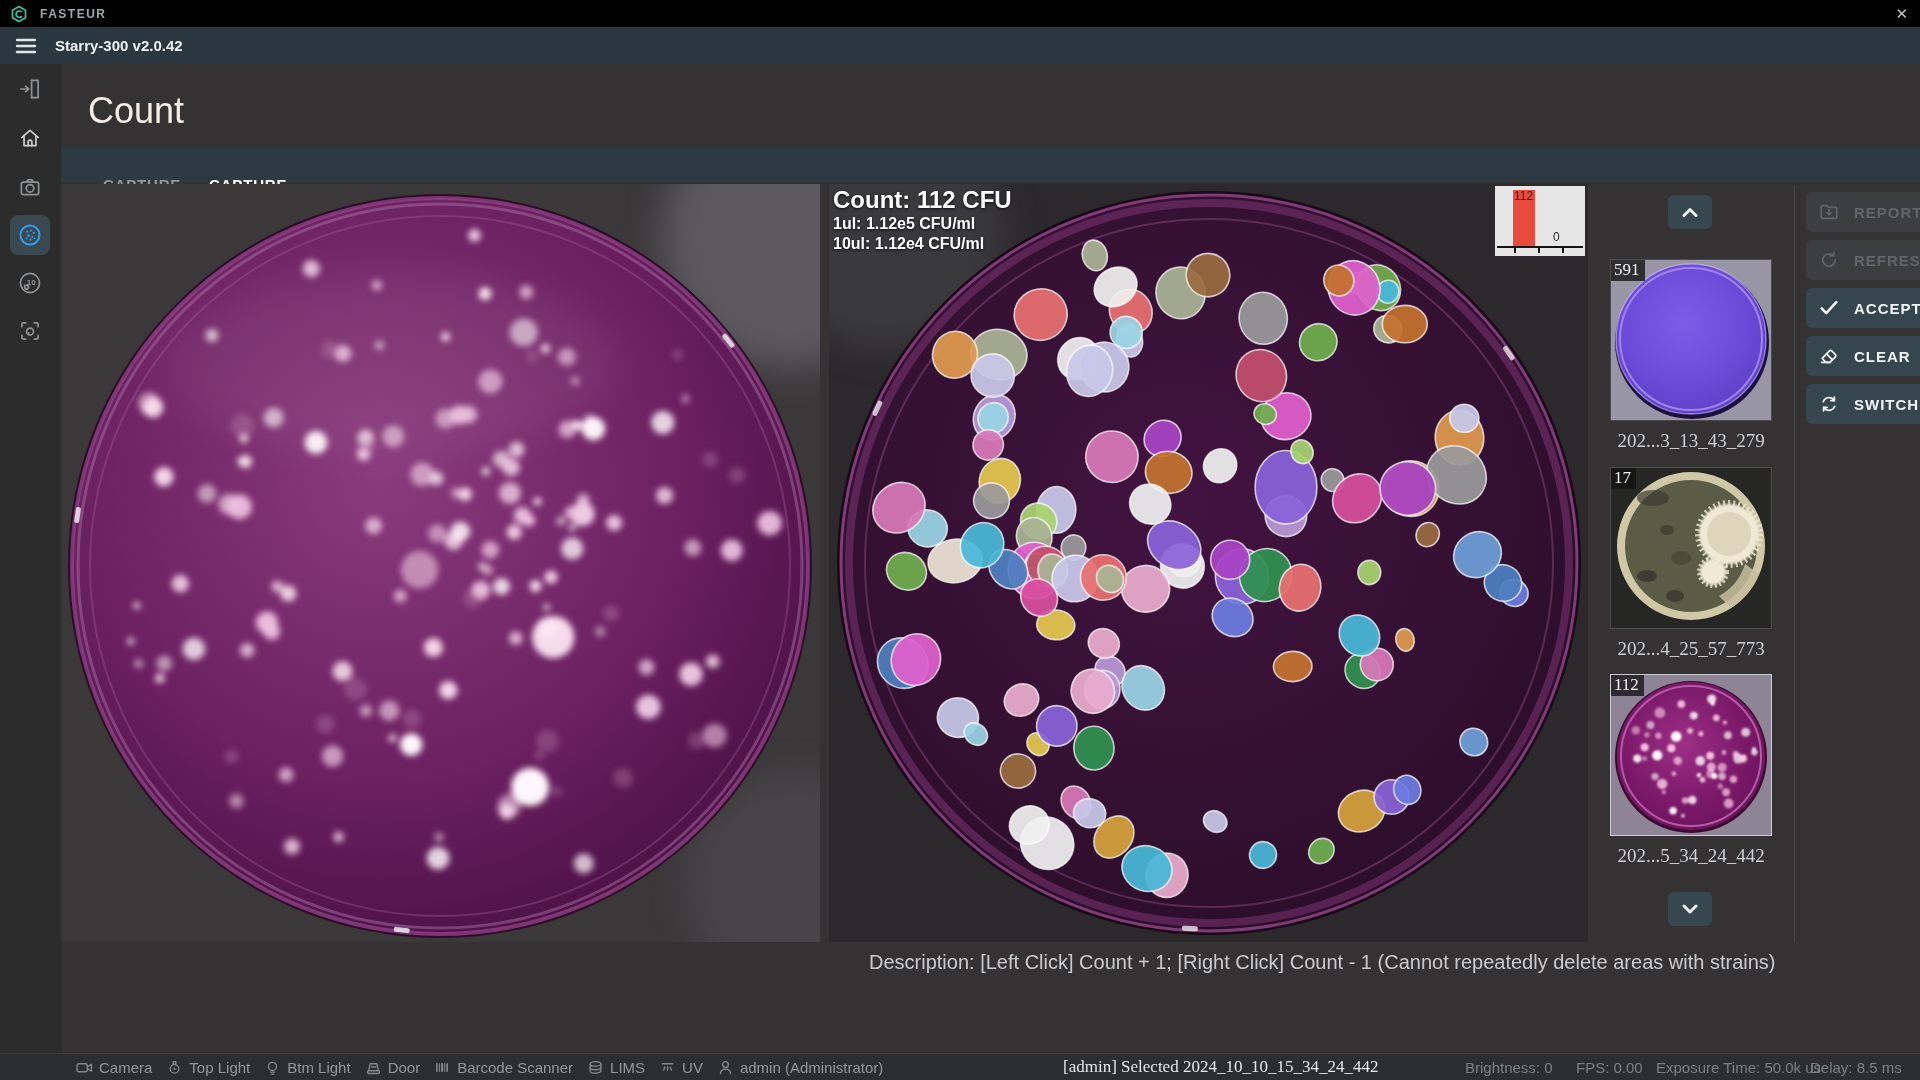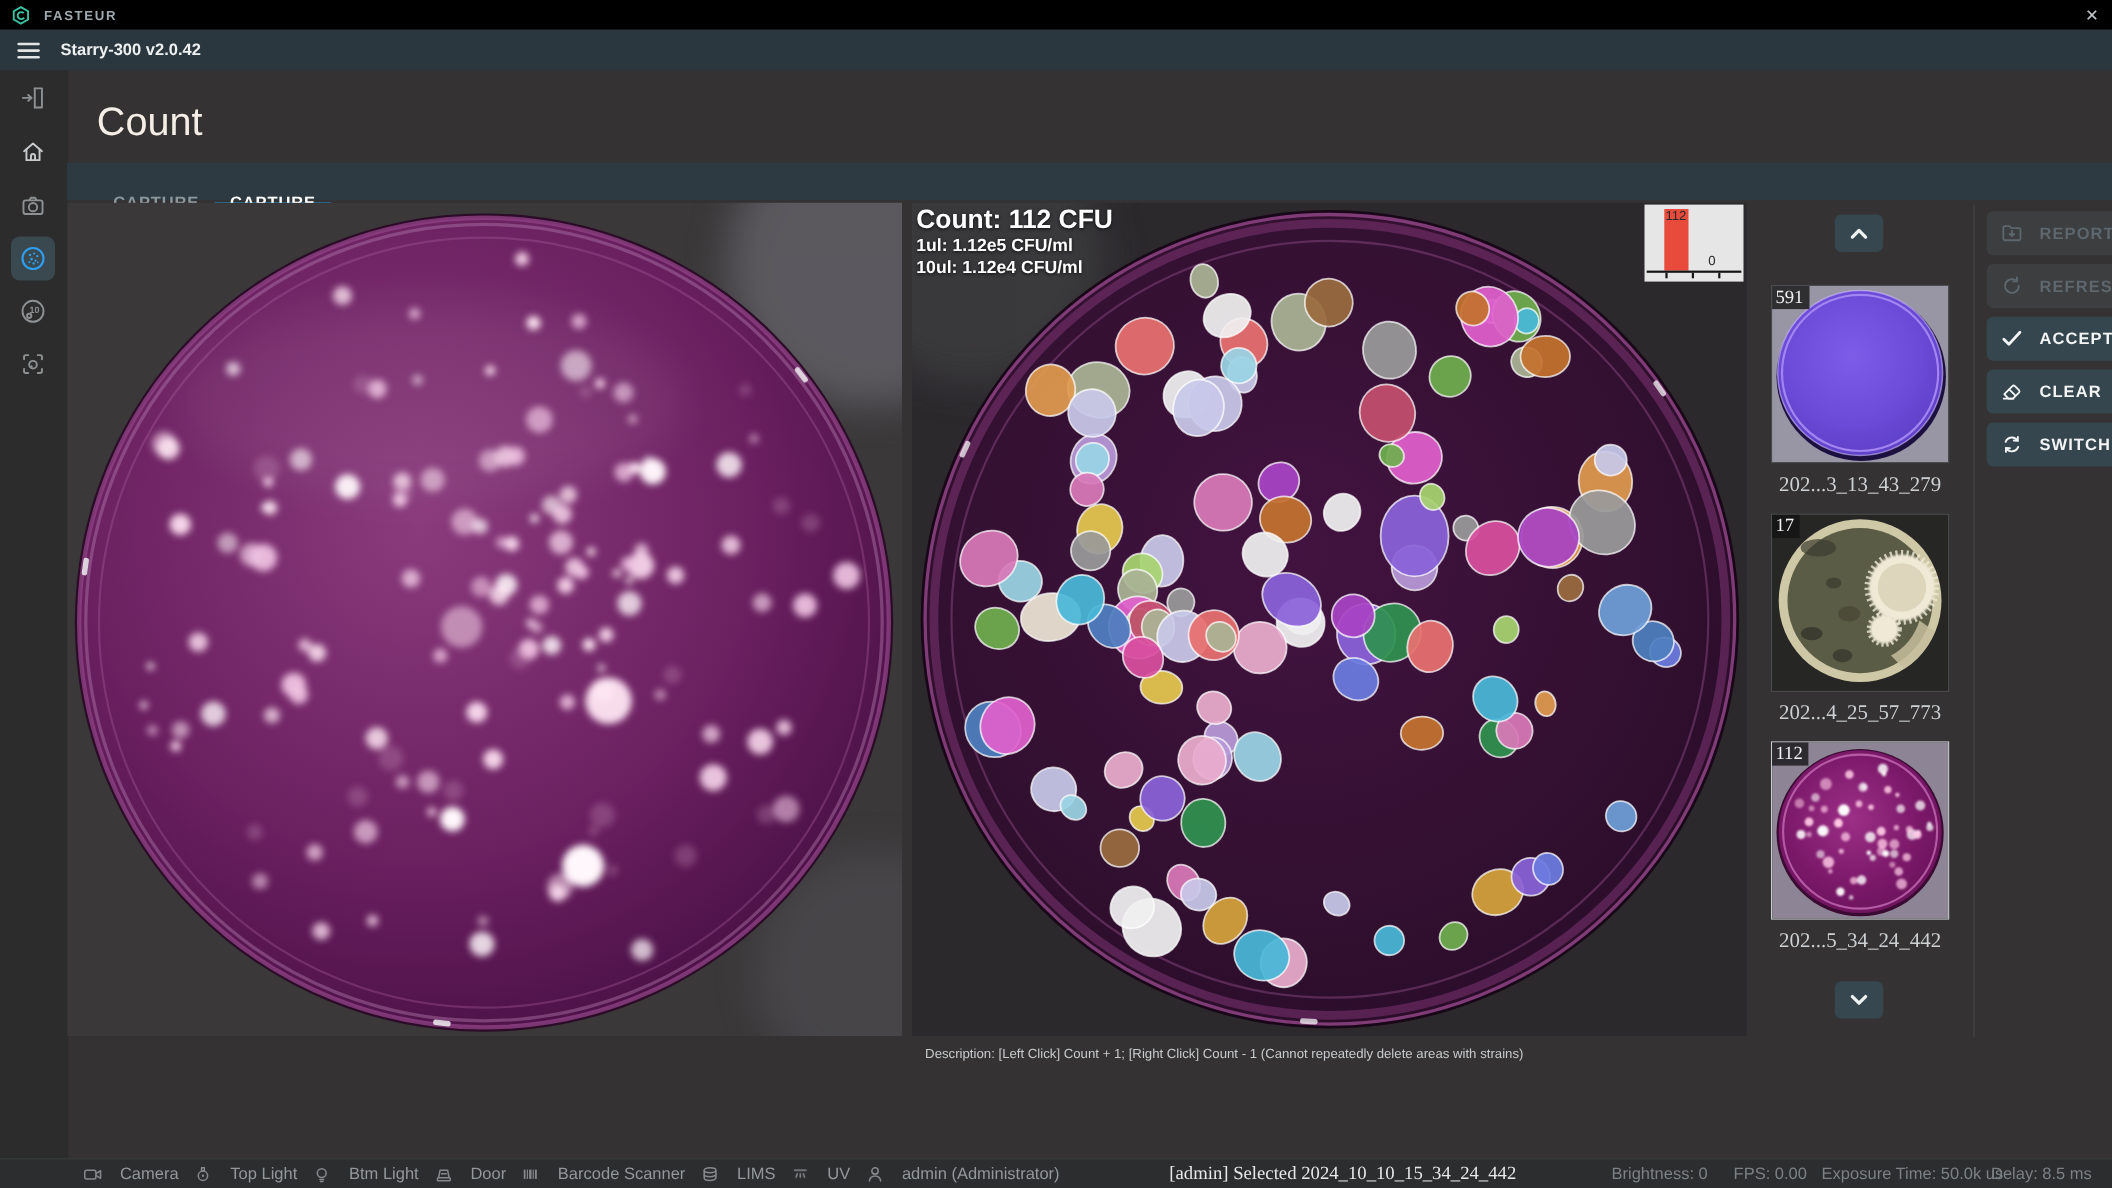--- a/index.html
+++ b/index.html
@@ -53,27 +53,27 @@
   .thumb-label{position:absolute;left:1588px;width:206px;text-align:center;color:#ccd0d2;
                font-family:"Liberation Serif",serif;font-size:19px;}
   .vdivider{position:absolute;left:1794px;top:186px;width:1px;height:757px;background:#47494b;}
   
   .action{position:absolute;left:1806px;width:140px;height:40px;border-radius:6px;
           display:flex;align-items:center;background:#36464e;color:#f2f4f5;}
   .action .alabel{font-size:15px;font-weight:700;letter-spacing:1px;margin-left:14px;}
   .action .aicon{margin-left:12px;display:flex;}
   .action.disabled{background:#3c3e3f;color:#5d676d;}
   
-  .description{position:absolute;left:841px;top:951px;font-size:12px;color:#c8cbcd;}
+  .description{position:absolute;left:869px;top:951px;font-size:20px;color:#c8cbcd;}
   .stats-line{position:absolute;right:2px;top:1026px;font-size:16px;color:#b4b8ba;}
   
   .statusbar{position:absolute;left:0;top:1053px;width:1920px;height:27px;background:#2b2d2e;
              border-top:1px solid #3a3c3d;box-sizing:border-box;}
   .dev-strip{position:absolute;left:76px;top:0;height:26px;display:flex;align-items:center;gap:14px;}
-  .dev{display:flex;align-items:center;gap:16px;color:#93989b;font-size:15px;white-space:nowrap;}
+  .dev{display:flex;align-items:center;gap:6px;color:#93989b;font-size:15px;white-space:nowrap;}
   .sel-text{position:absolute;left:1063px;top:0;height:26px;display:flex;align-items:center;
             color:#e6e9ea;font-size:17px;font-family:"Liberation Serif",serif;}
   .metric{position:absolute;top:0;height:26px;display:flex;align-items:center;
           color:#7b8184;font-size:15px;white-space:nowrap;}
 </style>
 </head>
 <body>
 
 <div class="stage">
 

